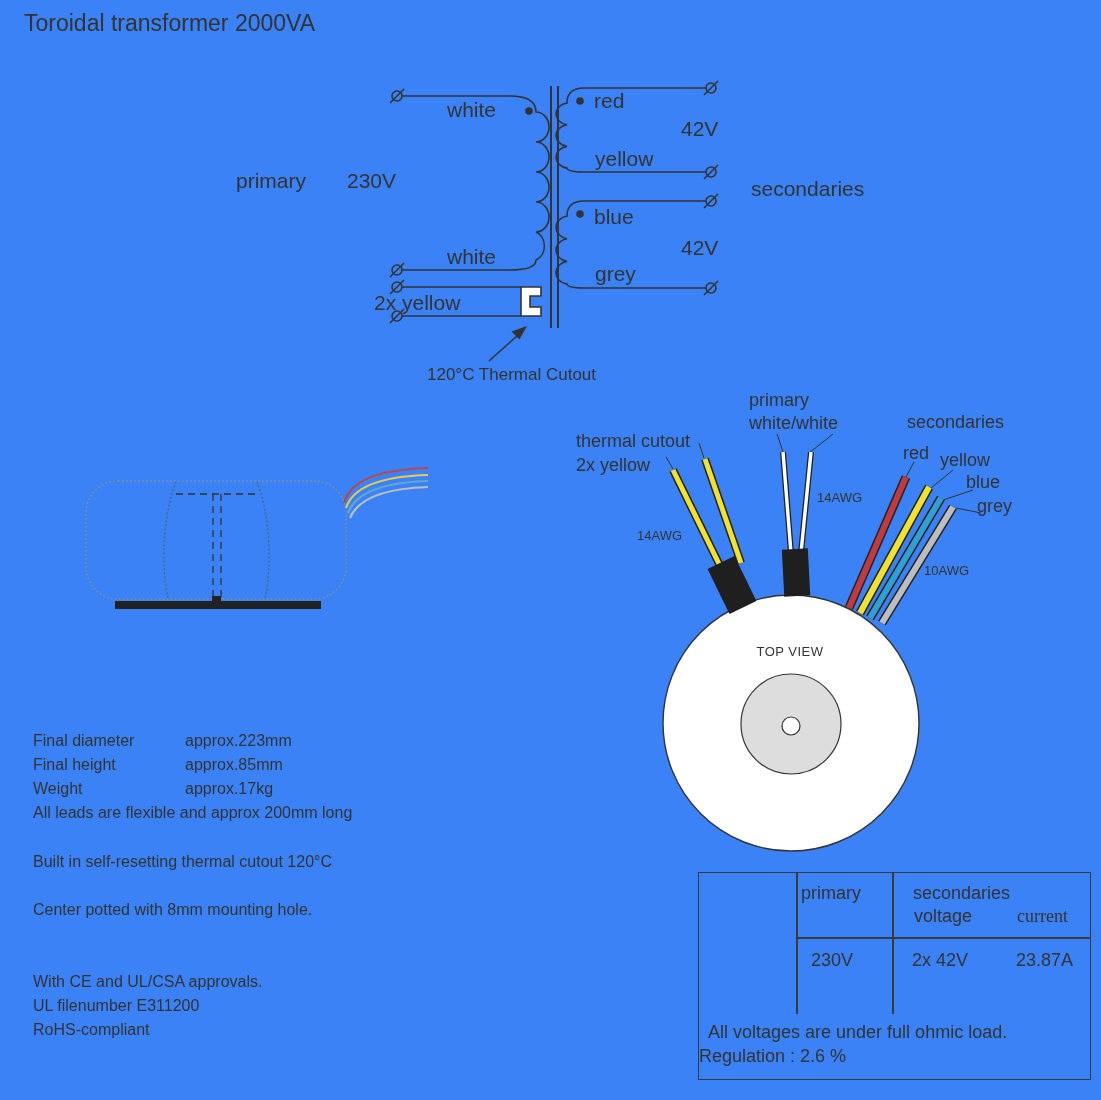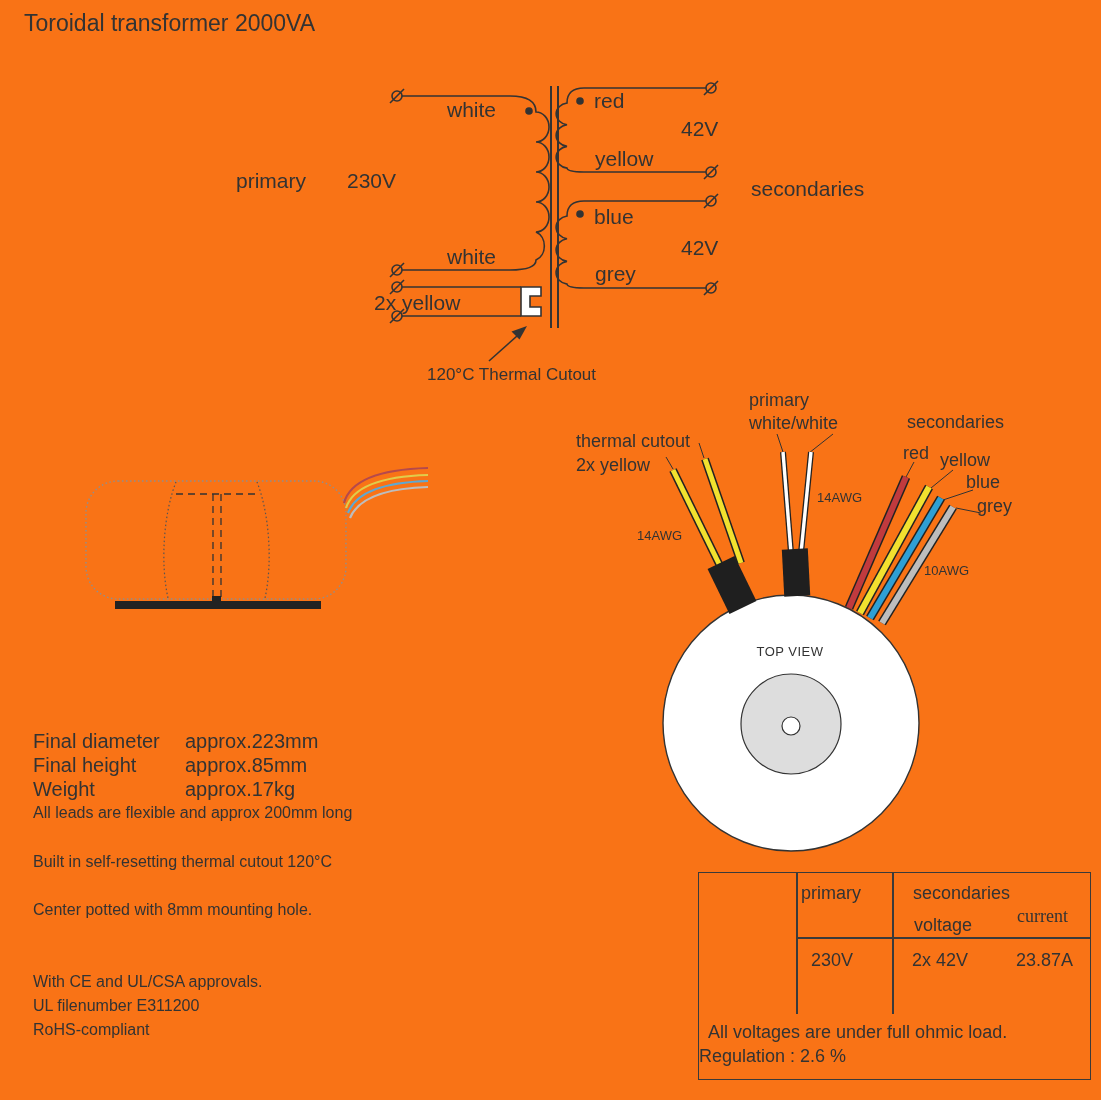--- a/index.html
+++ b/index.html
@@ -1,22 +1,22 @@
 <!DOCTYPE html>
 <html><head>
 <meta charset="utf-8">
 <style>
   html,body{margin:0;padding:0;background:#fff;}
-  .canvas{position:relative;width:1101px;height:1100px;background:#f97316;
+  .canvas{position:relative;width:1101px;height:1100px;background:#3b82f6;
           font-family:"Liberation Sans", sans-serif;color:#333;overflow:hidden;}
   .abs{position:absolute;}
   .title{left:24px;top:10px;font-size:23px;color:#333;}
   svg.layer{position:absolute;left:0;top:0;}
   svg text{font-family:"Liberation Sans", sans-serif;fill:#333;}
-  .specs{left:33px;top:729px;font-size:20px;line-height:24px;}
+  .specs{left:33px;top:729px;font-size:16px;line-height:24px;}
   .spec-row{display:flex;}
   .spec-label{width:152px;}
   .note{font-size:16px;line-height:24px;}
   .leads-note{left:33px;top:801px;}
   .thermal-note{left:33px;top:850px;}
   .mount-note{left:33px;top:898px;}
   .compliance{left:33px;top:970px;}
   .spec-table{left:698px;top:872px;width:391px;height:206px;border:1.5px solid #3a3a3a;}
   .tline{position:absolute;background:#3a3a3a;}
   .tv1{left:97px;top:0;width:1.5px;height:141px;}
@@ -195,21 +195,21 @@
     <div>UL filenumber E311200</div>
     <div>RoHS-compliant</div>
   </div>
 
   <div class="abs spec-table">
     <div class="tline tv1"></div>
     <div class="tline tv2"></div>
     <div class="tline th1"></div>
     <div class="tcell" style="left:102px;top:10px;">primary</div>
     <div class="tcell" style="left:214px;top:10px;">secondaries</div>
-    <div class="tcell" style="left:215px;top:33px;margin-top:9px;">voltage</div>
+    <div class="tcell" style="left:215px;top:33px;">voltage</div>
     <div class="tcell" style="left:318px;top:33px;font-family:Liberation Serif, serif;">current</div>
     <div class="tcell" style="left:112px;top:77px;">230V</div>
     <div class="tcell" style="left:213px;top:77px;">2x 42V</div>
     <div class="tcell" style="left:317px;top:77px;">23.87A</div>
     <div class="tcell" style="left:9px;top:149px;">All voltages are under full ohmic load.</div>
     <div class="tcell" style="left:0;top:173px;">Regulation : 2.6 %</div>
   </div>
 
 </div>
 

